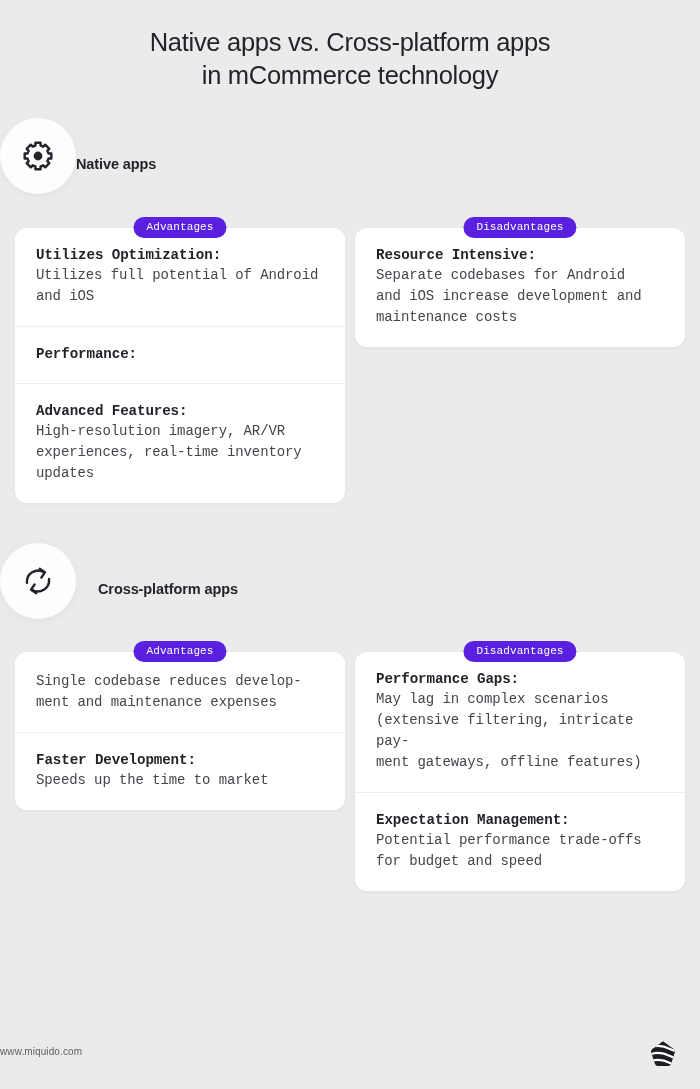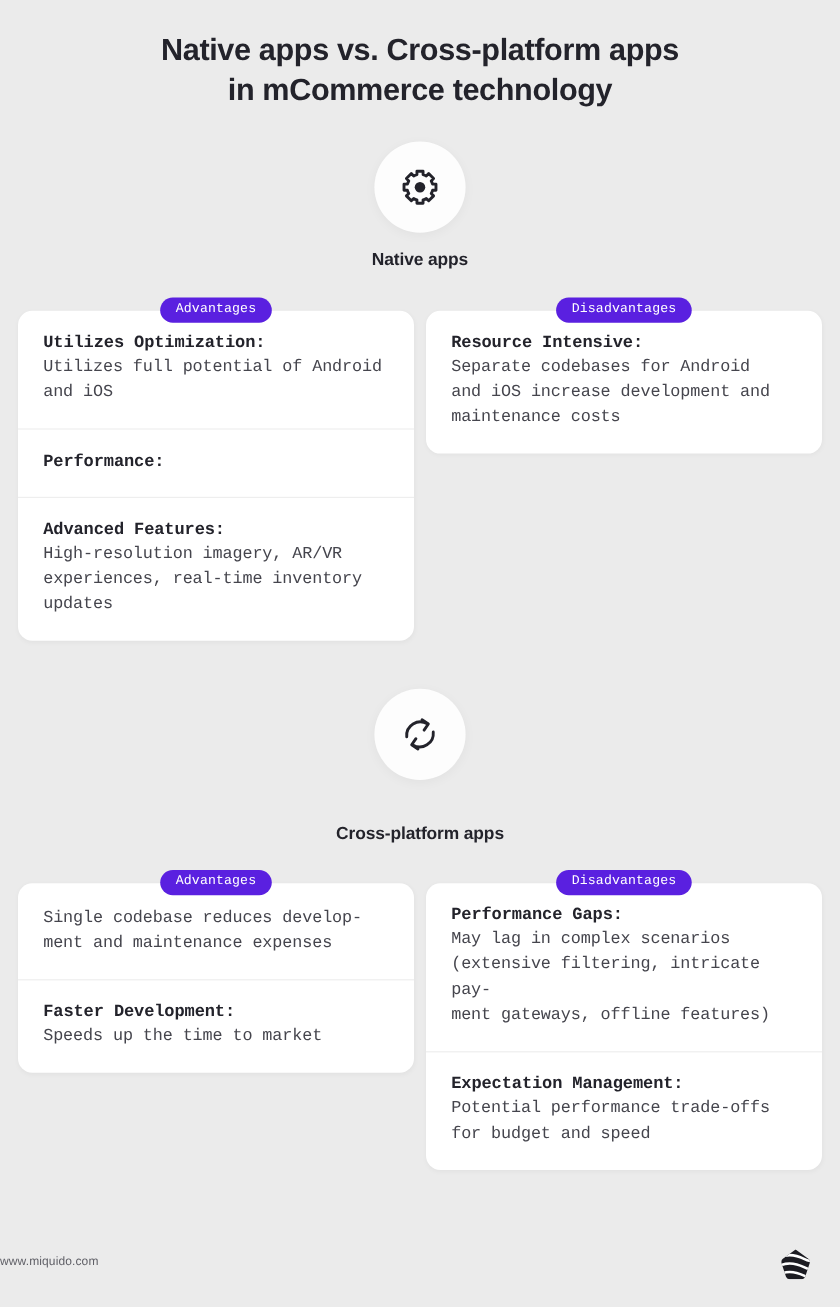--- a/index.html
+++ b/index.html
@@ -23,31 +23,30 @@
     background: #ebebeb;
     position: relative;
     padding: 0;
   }
 
   
   .title {
     text-align: center;
     padding-top: 26px;
     font-size: 25.5px;
-    font-weight: 700;
+    font-weight: 400;
     line-height: 1.30;
     letter-spacing: -0.3px;
     color: #23232b;
   }
   .title .line { display: block; }
 
   
   .section-head {
     display: flex;
-    flex-direction: column;
     align-items: center;
   }
   .icon-circle {
     width: 76px;
     height: 76px;
     border-radius: 50%;
     background: #fdfdfd;
     display: flex;
     align-items: center;
     justify-content: center;

